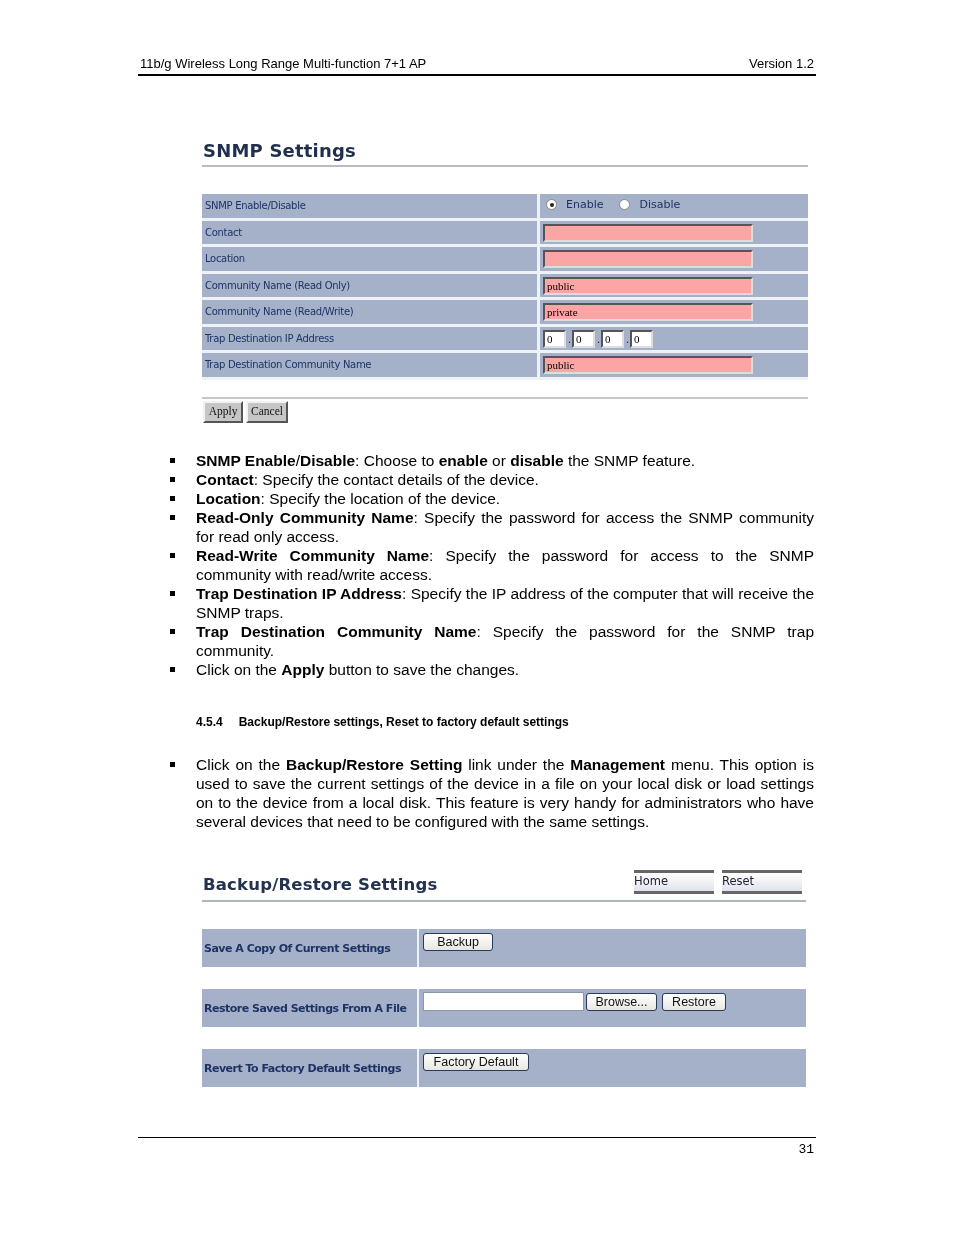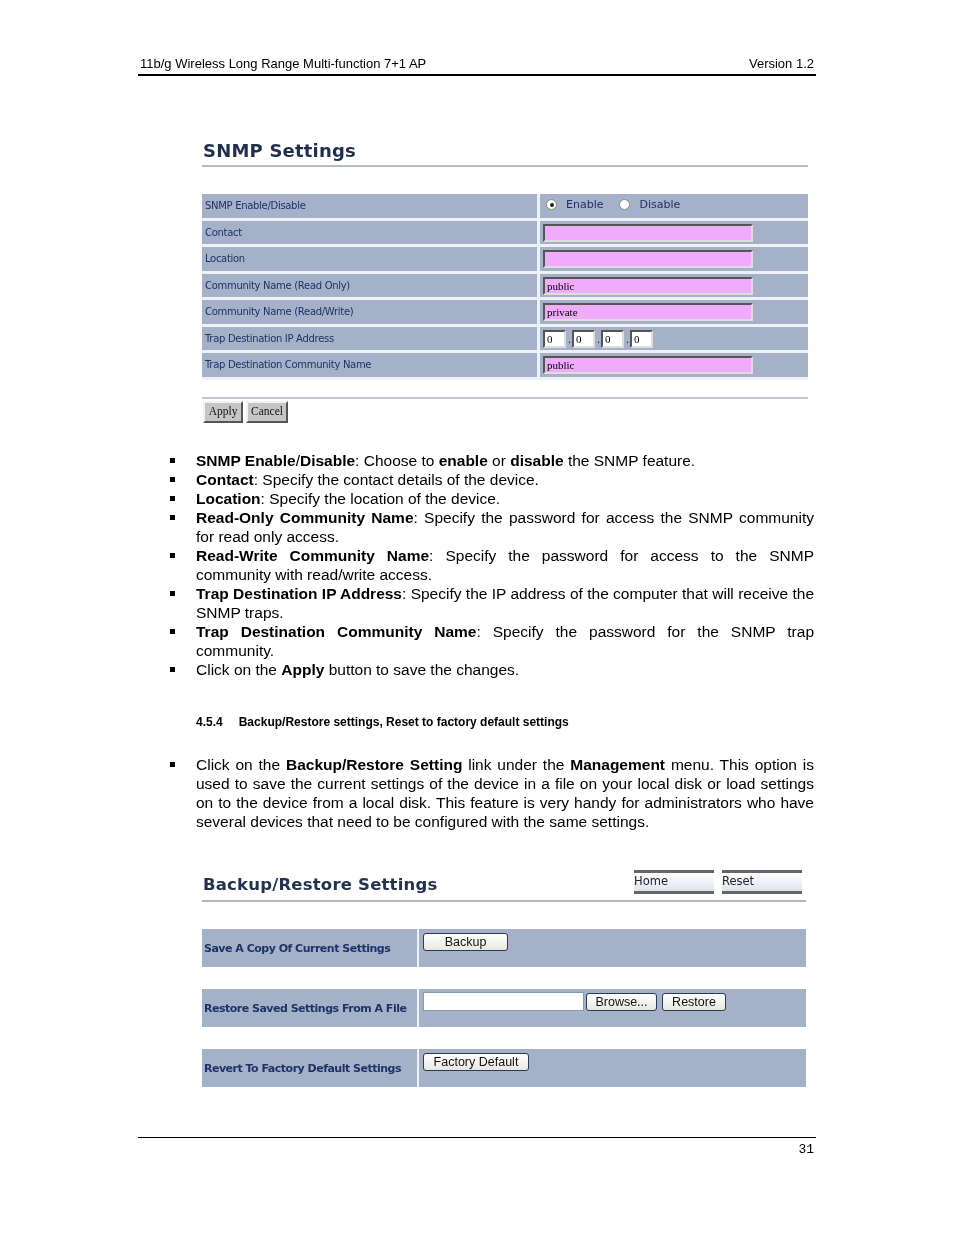--- a/index.html
+++ b/index.html
@@ -15,21 +15,21 @@
 
   
   .snmp { position: absolute; left: 200px; top: 135px; width: 610px; }
   .ui-title { font-family: "DejaVu Sans", sans-serif; font-weight: bold; color: #1f2f4f; font-size: 18px; letter-spacing: 0.2px; }
   .snmp .ui-title { position: absolute; left: 3px; top: 5px; }
   .snmp .title-rule { position: absolute; left: 2px; top: 30px; width: 606px; height: 2px; background: #b8bcc4; }
   .snmp-table { position: absolute; left: 2px; top: 59px; width: 606px; border-collapse: separate; border-spacing: 0; }
   .snmp-row { display: flex; height: 26.5px; border-bottom: 3px solid #eef1f6; }
   .snmp-row .lbl { width: 338px; background: #a4b1c8; border-right: 3px solid #eef1f6; font-family: "DejaVu Sans", sans-serif; font-size: 10px; color: #1d3366; padding: 6px 0 0 3px; letter-spacing: -0.3px; }
   .snmp-row .val { flex: 1; background: #a4b1c8; position: relative; }
-  .txt-input { position: absolute; left: 3px; top: 3px; width: 210px; height: 18px; background: #f0abfc; border: 2px solid; border-color: #555 #ddd #ddd #555; font-family: "Liberation Serif", serif; font-size: 11px; padding: 1px 2px; color: #000; }
+  .txt-input { position: absolute; left: 3px; top: 3px; width: 210px; height: 18px; background: #fca5a5; border: 2px solid; border-color: #555 #ddd #ddd #555; font-family: "Liberation Serif", serif; font-size: 11px; padding: 1px 2px; color: #000; }
   .ip-box { position: absolute; top: 3px; width: 23px; height: 18px; background: #fff; border: 2px solid; border-color: #555 #ddd #ddd #555; font-family: "Liberation Serif", serif; font-size: 11px; padding: 1px 2px; }
   .ip-dot { position: absolute; top: 6px; font-size: 11px; color: #223; }
   .radio-wrap { position: absolute; left: 6px; top: 4px; font-family: "DejaVu Sans", sans-serif; font-size: 11px; color: #1d3366; display: flex; align-items: center; }
   .radio { width: 11px; height: 11px; border-radius: 50%; background: #fff; border: 1px solid #888; display: inline-block; position: relative; margin-right: 9px; }
   .radio.on::after { content: ""; position: absolute; left: 3px; top: 3px; width: 4px; height: 4px; background: #222; border-radius: 50%; }
   .radio-label { margin-right: 16px; }
   .snmp .btn-rule { position: absolute; left: 2px; top: 262px; width: 606px; height: 2px; background: #c3c8d0; }
   .win-btn { position: absolute; top: 266px; height: 22px; background: #c6c6c6; border: 2px solid; border-color: #f2f2f2 #555 #555 #f2f2f2; font-family: "Liberation Serif", serif; font-size: 11.5px; text-align: center; line-height: 17px; color: #111; }
 
   
@@ -146,21 +146,21 @@
 
 <div class="br">
   <div class="ui-title">Backup/Restore Settings</div>
   <div class="nav-btn" style="left:434px;">Home</div>
   <div class="nav-btn" style="left:522px;">Reset</div>
   <div class="title-rule"></div>
 
   <div class="br-row" style="top:63px;">
     <div class="lbl">Save A Copy Of Current Settings</div>
     <div class="val">
-        <div class="xp-btn" style="left:4px; width:85px;">Backup</div>
+        <div class="xp-btn" style="left:4px; width:70px;">Backup</div>
       </div>
   </div>
 
   <div class="br-row" style="top:123px;">
     <div class="lbl">Restore Saved Settings From A File</div>
     <div class="val">
       <div class="file-input"></div>
       <div class="xp-btn" style="left:167px; width:71px;">Browse...</div>
       <div class="xp-btn" style="left:243px; width:64px;">Restore</div>
     </div>

